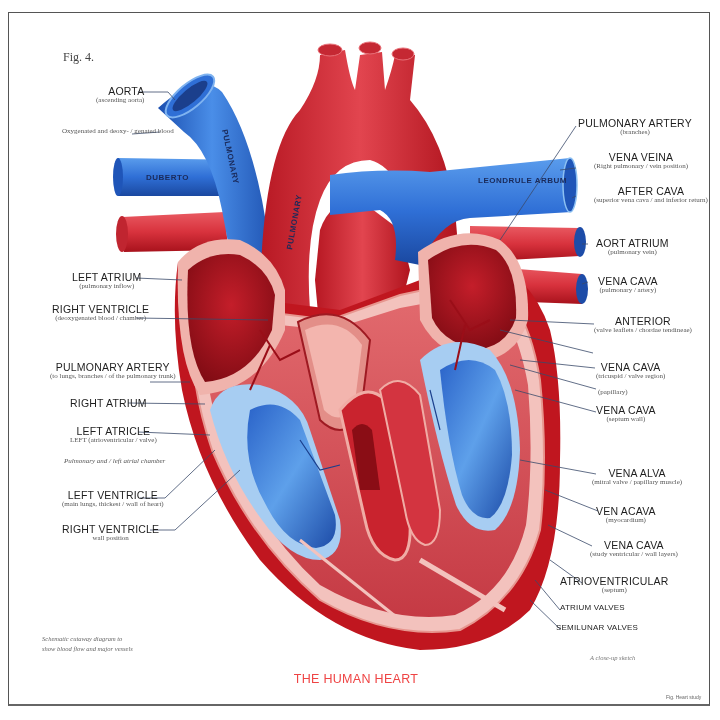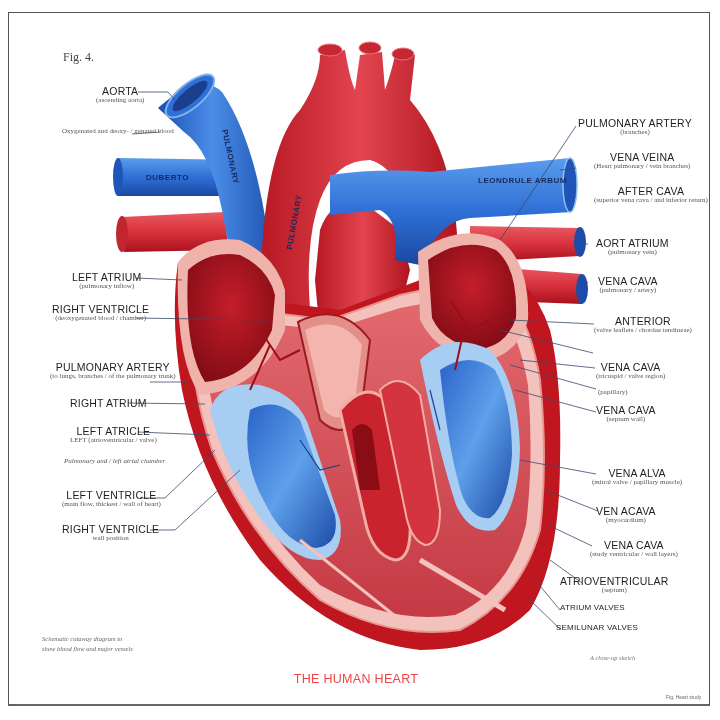--- a/index.html
+++ b/index.html
@@ -155,21 +155,21 @@
     <path d="M596 412 L515 390"></path>
     <path d="M596 474 L520 460"></path>
     <path d="M598 511 L545 490"></path>
     <path d="M592 546 L548 525"></path>
     <path d="M582 583 L550 560"></path>
     <path d="M560 610 L535 580"></path>
     <path d="M560 629 L530 600"></path>
   </g>
 </svg>
 
-<div class="lbl" style="left:96px; top:86px;">
+<div class="lbl" style="left:96px; top:86px;text-align:right;">
   <span class="t">AORTA</span>
   <span class="s">(ascending aorta)</span>
 </div>
 <div class="lbl" style="left:62px; top:128px;">
   <span class="s">Oxygenated and deoxy- / genated blood</span>
 </div>
 <div class="lbl" style="left:72px; top:272px;">
   <span class="t">LEFT ATRIUM</span>
   <span class="s">(pulmonary inflow)</span>
 </div>
@@ -186,34 +186,34 @@
 </div>
 <div class="lbl" style="left:70px; top:426px;">
   <span class="t">LEFT ATRICLE</span>
   <span class="s">LEFT (atrioventricular / valve)</span>
 </div>
 <div class="lbl" style="left:64px; top:458px;">
   <span class="s" style="font-style:italic">Pulmonary and / left atrial chamber</span>
 </div>
 <div class="lbl" style="left:62px; top:490px;">
   <span class="t">LEFT VENTRICLE</span>
-  <span class="s">(main flow, thickest / wall of heart)</span>
+  <span class="s">(main lungs, thickest / wall of heart)</span>
 </div>
 <div class="lbl" style="left:62px; top:524px;">
   <span class="t">RIGHT VENTRICLE</span>
   <span class="s">wall position</span>
 </div>
 
 <div class="lbl" style="left:578px; top:118px;">
   <span class="t">PULMONARY ARTERY</span>
   <span class="s">(branches)</span>
 </div>
 <div class="lbl" style="left:594px; top:152px;">
   <span class="t">VENA VEINA</span>
-  <span class="s">(Heart pulmonary / vein branches)</span>
+  <span class="s">(Right pulmonary / vein position)</span>
 </div>
 <div class="lbl" style="left:594px; top:186px;">
   <span class="t">AFTER CAVA</span>
   <span class="s">(superior vena cava / and inferior return)</span>
 </div>
 <div class="lbl" style="left:596px; top:238px;">
   <span class="t">AORT ATRIUM</span>
   <span class="s">(pulmonary vein)</span>
 </div>
 <div class="lbl" style="left:598px; top:276px;">

